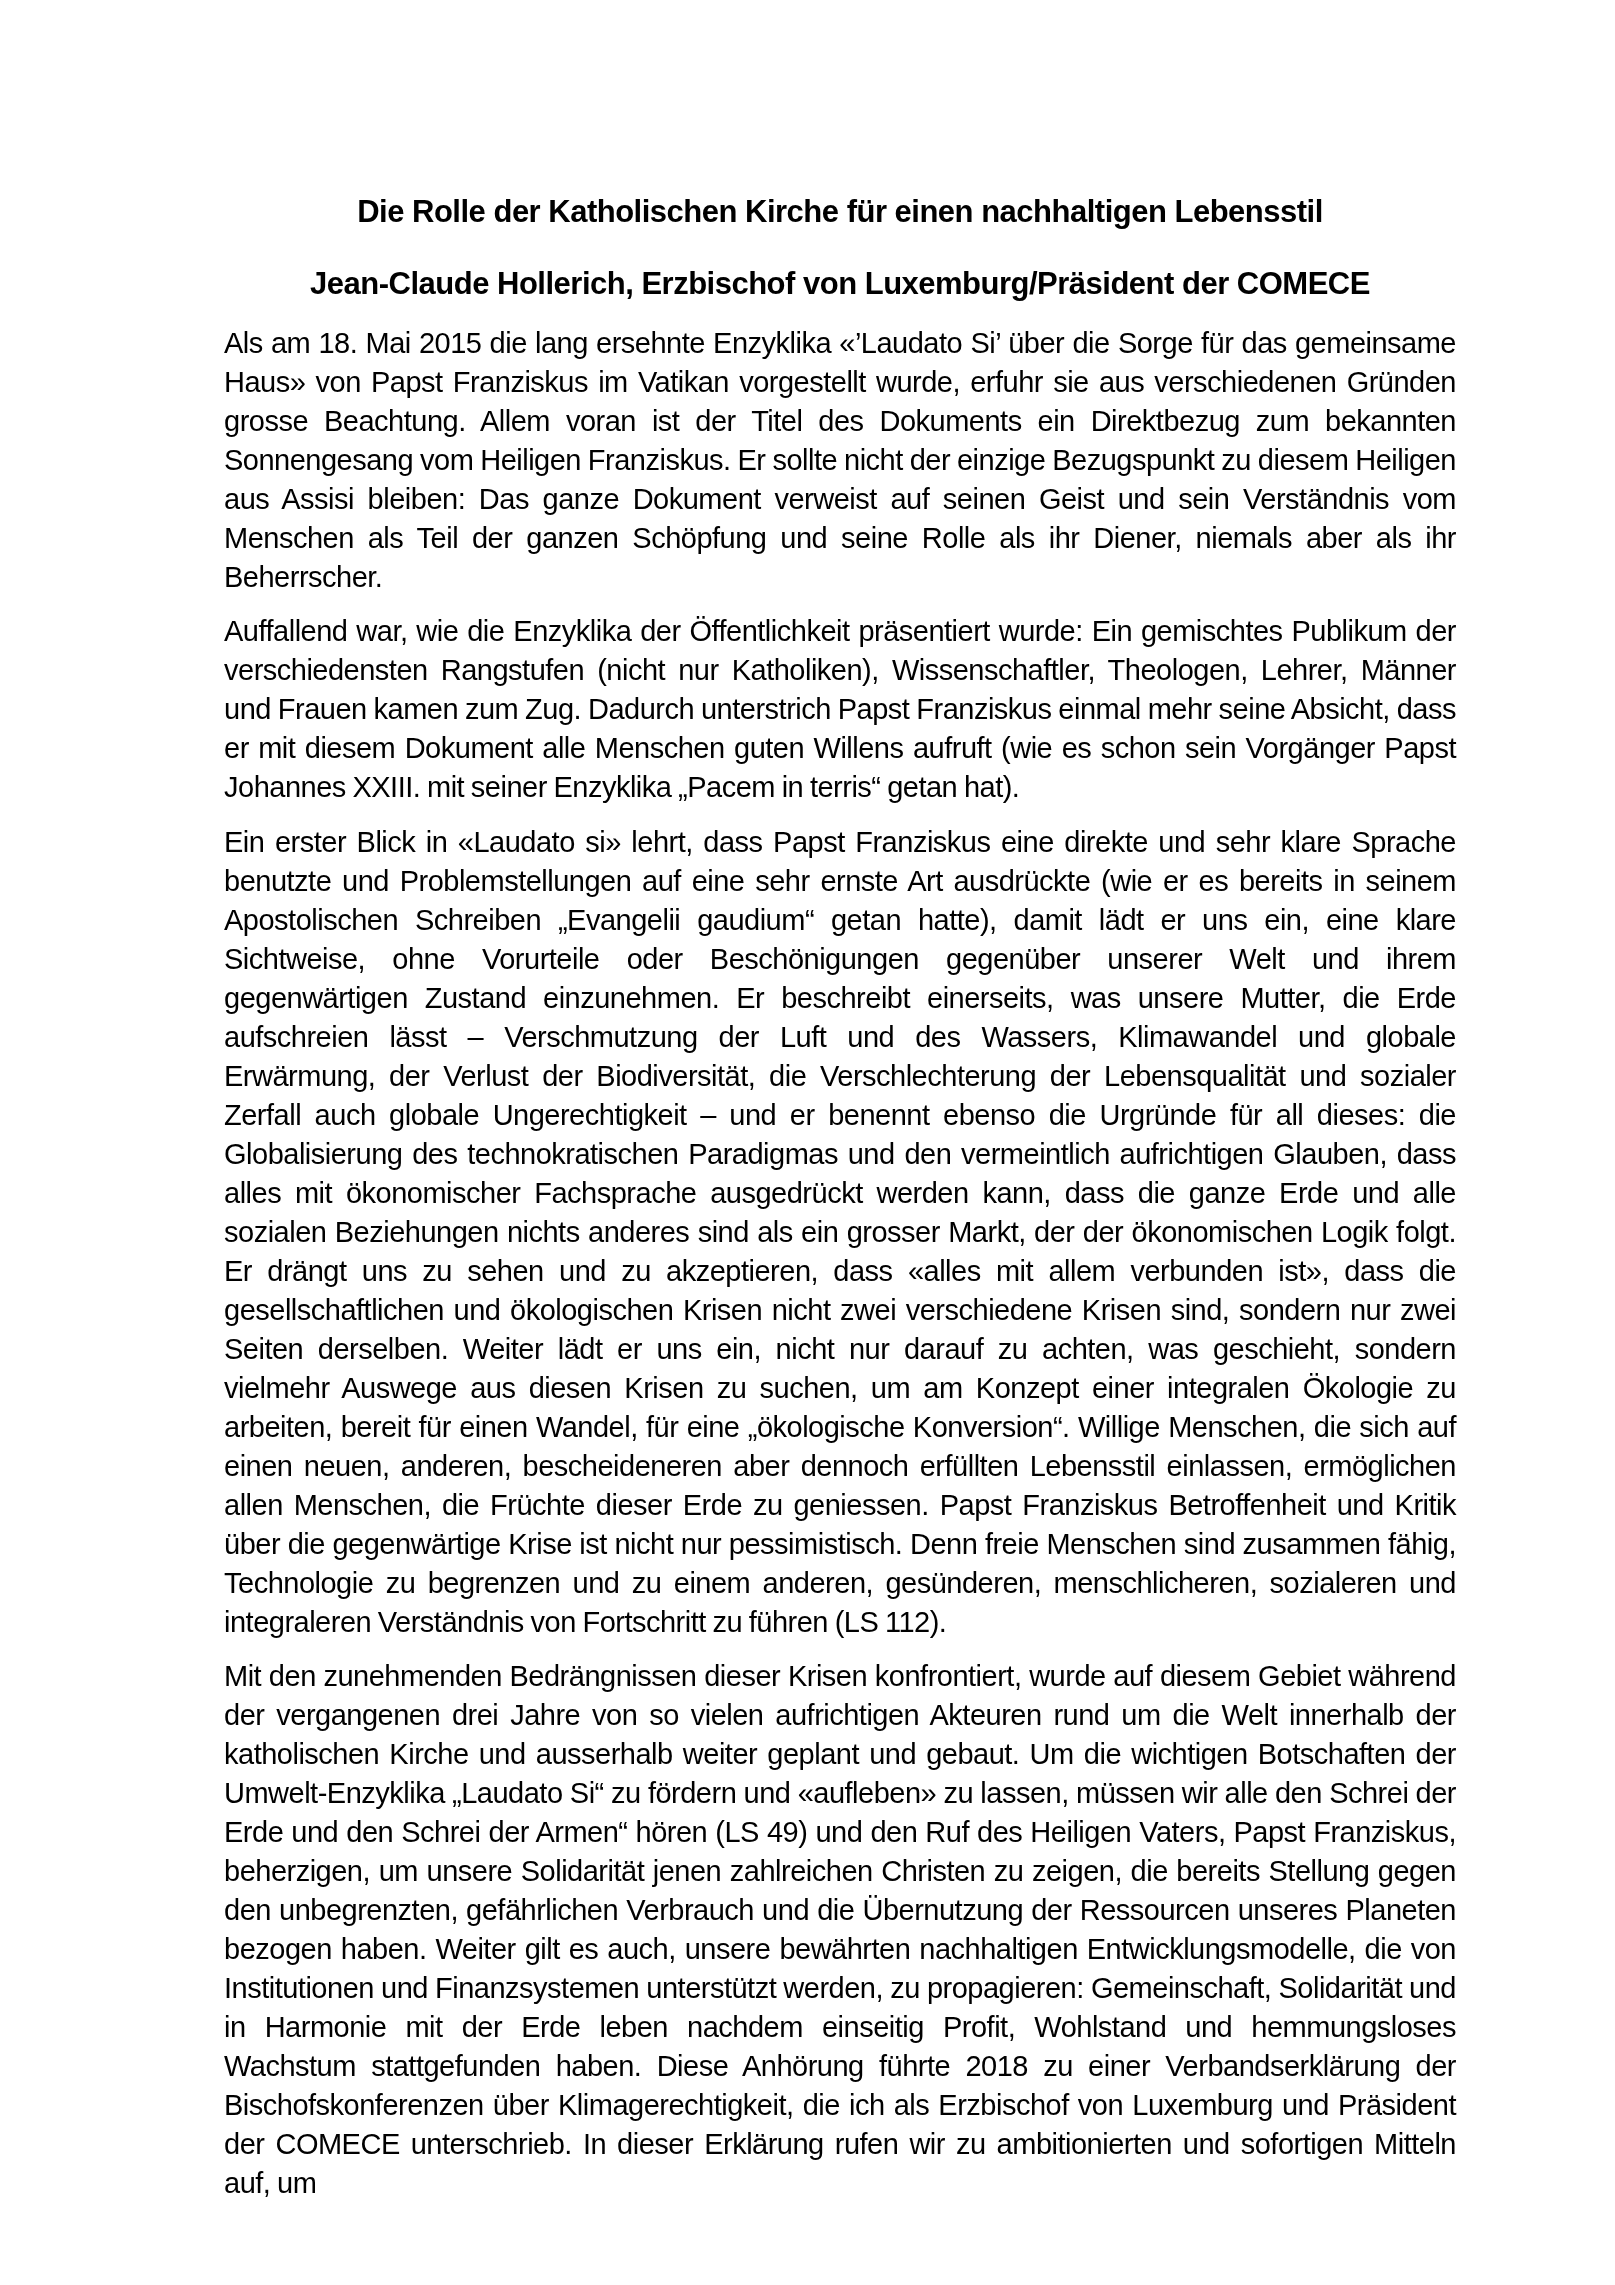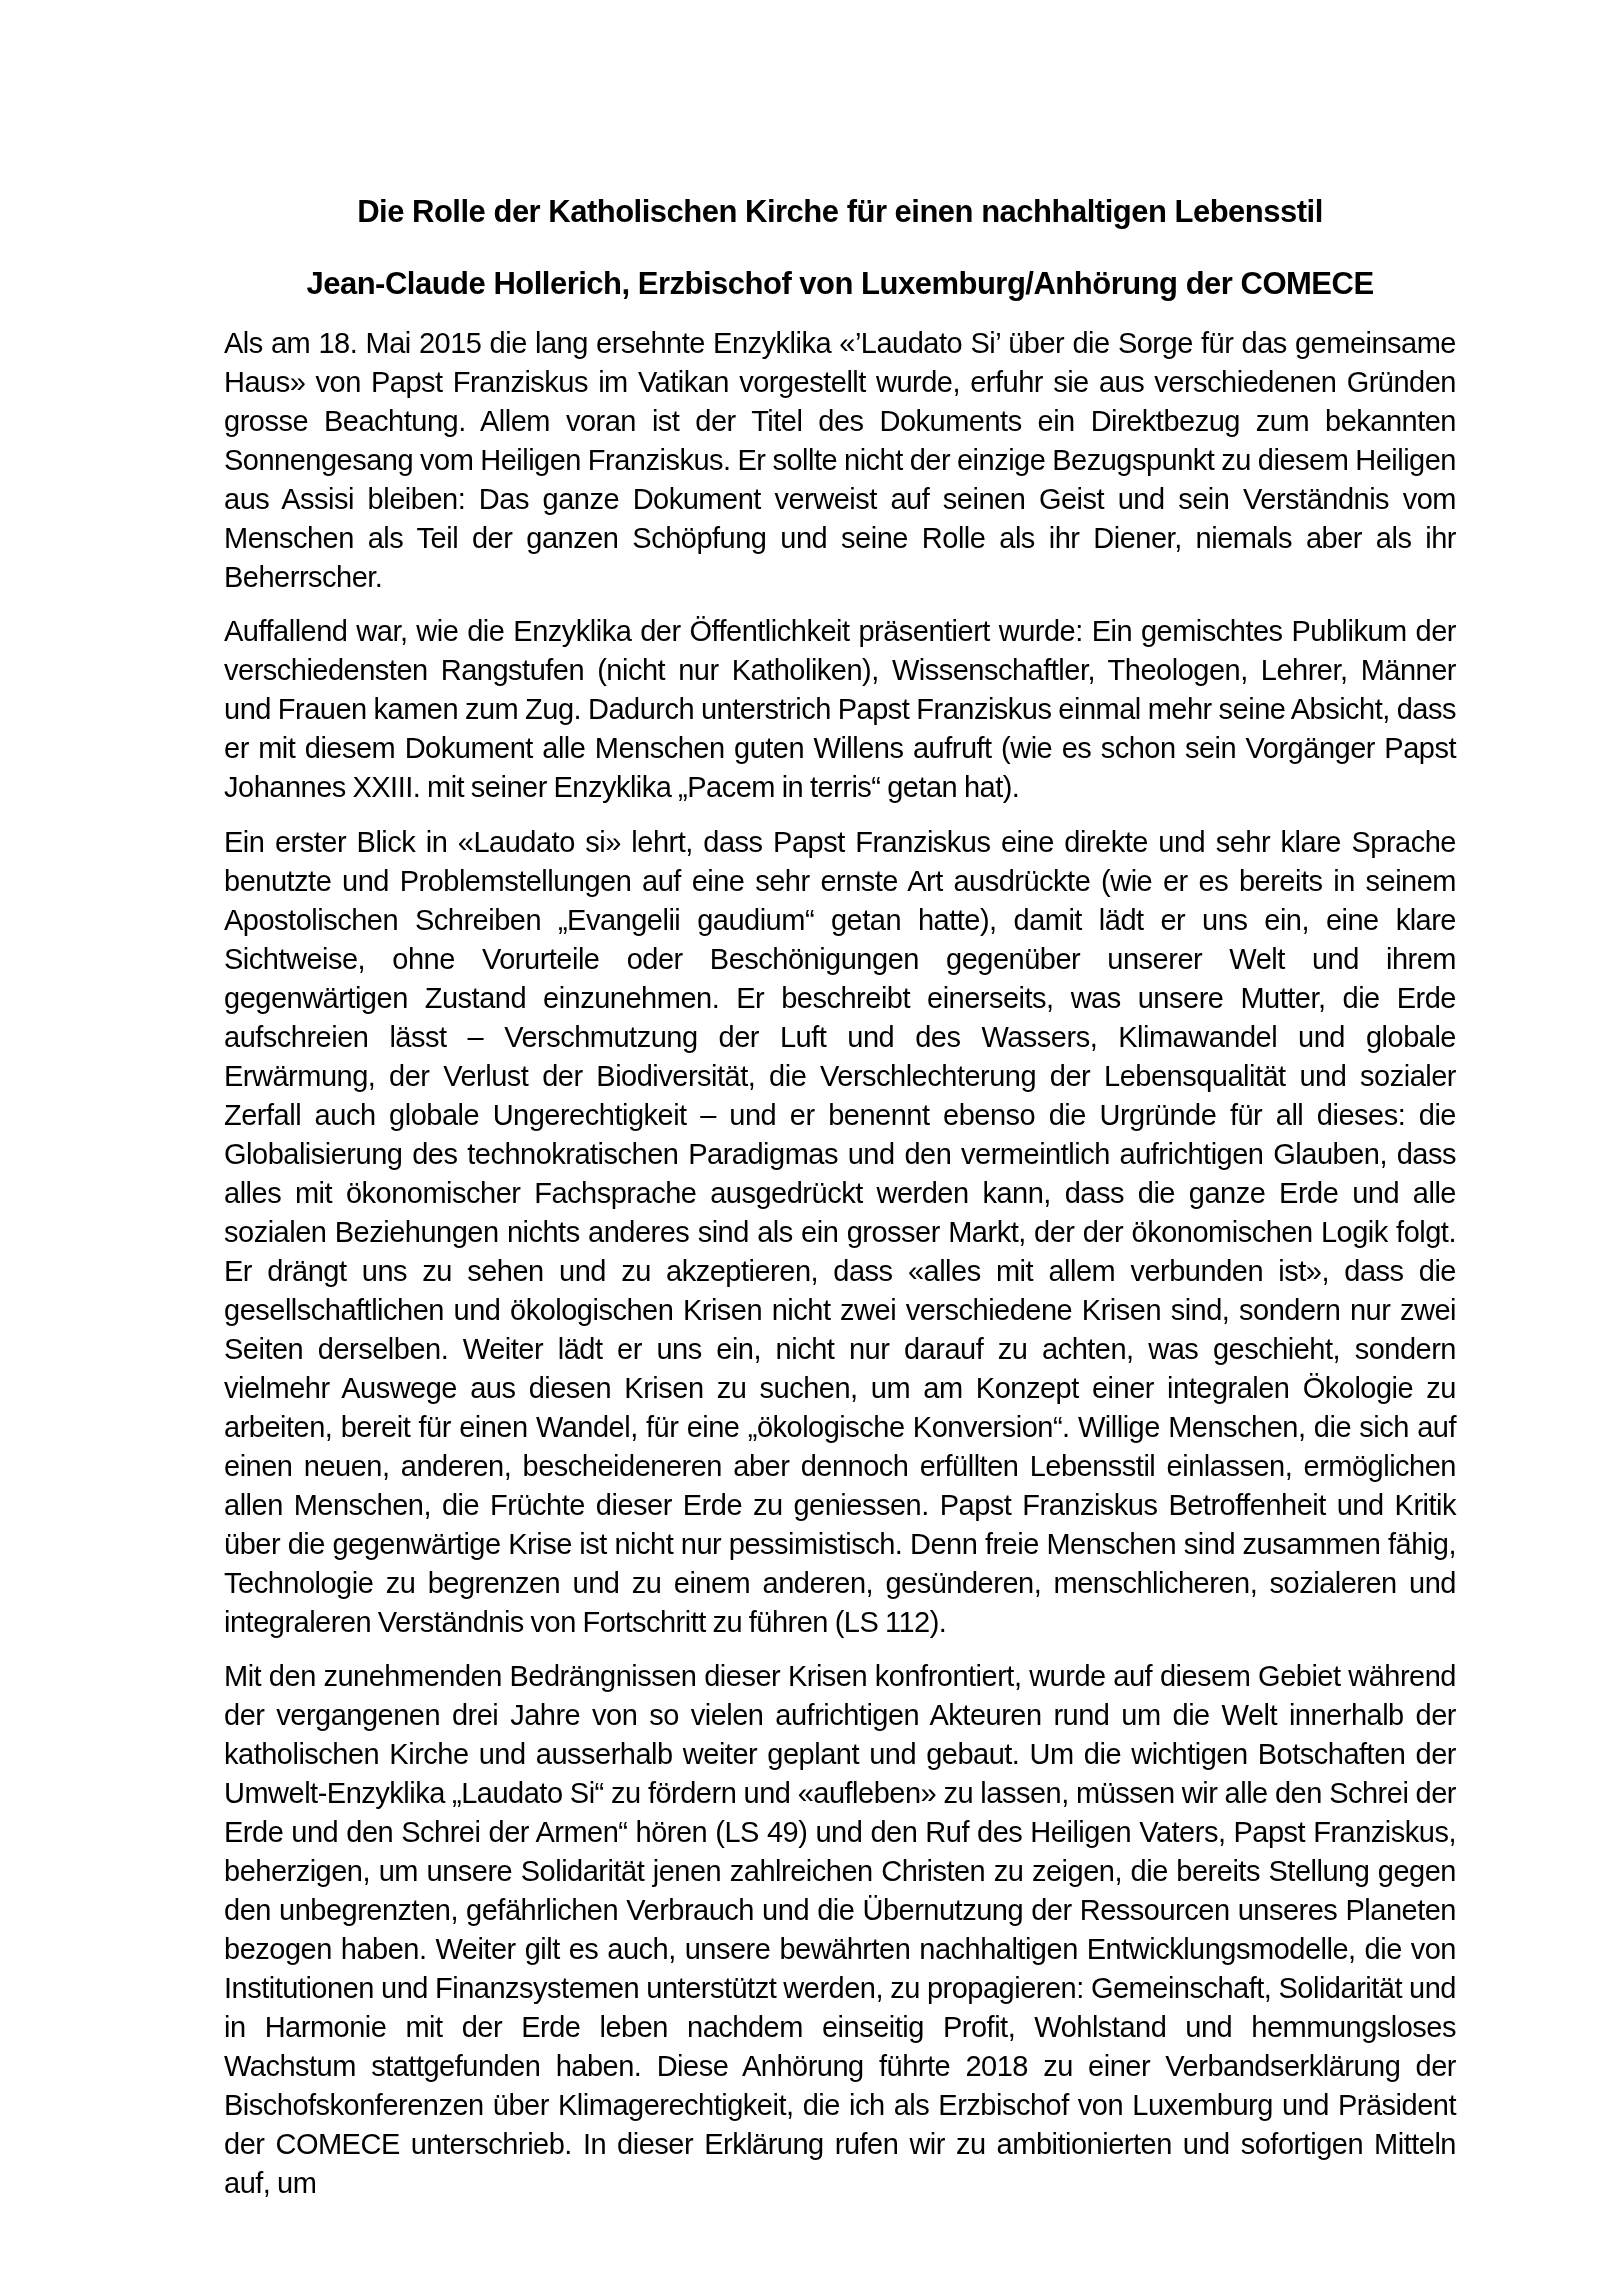--- a/index.html
+++ b/index.html
@@ -47,19 +47,19 @@
       margin: 0 0 15.4px 0;
       letter-spacing: -0.5px;
       word-spacing: -0.9px;
     }
   </style>
 </head>
 <body>
 
 <div class="page">
   <h1 class="title">Die Rolle der Katholischen Kirche für einen nachhaltigen Lebensstil</h1>
-  <h2 class="subtitle">Jean-Claude Hollerich, Erzbischof von Luxemburg/Anhörung der COMECE</h2>
+  <h2 class="subtitle">Jean-Claude Hollerich, Erzbischof von Luxemburg/Präsident der COMECE</h2>
   <p class="para">Als am 18. Mai 2015 die lang ersehnte Enzyklika «’Laudato Si’ über die Sorge für das gemeinsame Haus» von Papst Franziskus im Vatikan vorgestellt wurde, erfuhr sie aus verschiedenen Gründen grosse Beachtung. Allem voran ist der Titel des Dokuments ein Direktbezug zum bekannten Sonnengesang vom Heiligen Franziskus. Er sollte nicht der einzige Bezugspunkt zu diesem Heiligen aus Assisi bleiben: Das ganze Dokument verweist auf seinen Geist und sein Verständnis vom Menschen als Teil der ganzen Schöpfung und seine Rolle als ihr Diener, niemals aber als ihr Beherrscher.</p>
   <p class="para">Auffallend war, wie die Enzyklika der Öffentlichkeit präsentiert wurde:  Ein gemischtes Publikum der verschiedensten Rangstufen (nicht nur Katholiken), Wissenschaftler, Theologen, Lehrer, Männer und Frauen kamen zum Zug. Dadurch unterstrich Papst Franziskus einmal mehr seine Absicht, dass er mit diesem Dokument alle Menschen guten Willens aufruft (wie es schon sein Vorgänger Papst Johannes XXIII. mit seiner Enzyklika „Pacem in terris“ getan hat).</p>
   <p class="para">Ein erster Blick in «Laudato si» lehrt, dass Papst Franziskus eine direkte und sehr klare Sprache benutzte und Problemstellungen auf eine sehr ernste Art ausdrückte (wie er es bereits in seinem Apostolischen Schreiben „Evangelii gaudium“ getan hatte), damit lädt er uns ein, eine klare Sichtweise, ohne Vorurteile oder Beschönigungen gegenüber unserer Welt und ihrem gegenwärtigen Zustand einzunehmen. Er beschreibt einerseits, was unsere Mutter, die Erde aufschreien lässt – Verschmutzung der Luft und des Wassers, Klimawandel und globale Erwärmung, der Verlust der Biodiversität, die Verschlechterung der Lebensqualität und sozialer Zerfall auch globale Ungerechtigkeit – und er benennt ebenso die Urgründe für all dieses: die Globalisierung des technokratischen Paradigmas und den  vermeintlich aufrichtigen Glauben, dass alles mit ökonomischer Fachsprache ausgedrückt werden kann, dass die ganze Erde und alle sozialen Beziehungen nichts anderes sind als ein grosser Markt, der der ökonomischen Logik folgt. Er drängt uns zu sehen und zu akzeptieren, dass «alles mit allem verbunden ist», dass die gesellschaftlichen und ökologischen Krisen nicht zwei verschiedene Krisen sind, sondern nur zwei Seiten derselben. Weiter lädt er uns ein, nicht nur darauf zu achten, was geschieht, sondern vielmehr Auswege aus diesen Krisen zu suchen, um am Konzept einer integralen Ökologie zu arbeiten, bereit für einen Wandel, für eine „ökologische Konversion“. Willige Menschen, die sich auf einen neuen, anderen, bescheideneren aber dennoch erfüllten Lebensstil einlassen, ermöglichen allen Menschen, die Früchte dieser Erde zu geniessen. Papst Franziskus Betroffenheit und Kritik über die gegenwärtige Krise ist nicht nur pessimistisch. Denn freie Menschen sind zusammen fähig, Technologie zu begrenzen und zu einem anderen, gesünderen, menschlicheren, sozialeren und integraleren Verständnis von Fortschritt zu führen (LS 112).</p>
   <p class="para">Mit den zunehmenden Bedrängnissen dieser Krisen konfrontiert, wurde auf diesem Gebiet während der vergangenen drei Jahre von so vielen aufrichtigen Akteuren rund um die Welt innerhalb der katholischen Kirche und ausserhalb weiter geplant und gebaut. Um die wichtigen Botschaften der Umwelt-Enzyklika „Laudato Si“ zu fördern und «aufleben» zu lassen, müssen wir alle den Schrei der Erde und den Schrei der Armen“ hören (LS 49) und den Ruf des Heiligen Vaters, Papst Franziskus, beherzigen, um unsere Solidarität jenen zahlreichen Christen zu zeigen, die bereits Stellung  gegen den unbegrenzten, gefährlichen Verbrauch und die Übernutzung der Ressourcen unseres Planeten bezogen haben. Weiter gilt es auch, unsere bewährten nachhaltigen Entwicklungsmodelle, die von Institutionen und Finanzsystemen unterstützt werden, zu propagieren: Gemeinschaft, Solidarität und in Harmonie mit der Erde leben nachdem einseitig Profit, Wohlstand und hemmungsloses Wachstum stattgefunden haben. Diese Anhörung führte 2018 zu einer Verbandserklärung der Bischofskonferenzen über Klimagerechtigkeit, die ich als Erzbischof von Luxemburg und Präsident der COMECE unterschrieb. In dieser Erklärung rufen wir zu ambitionierten und sofortigen Mitteln auf, um</p>
 </div>
 
 
 </body></html>

